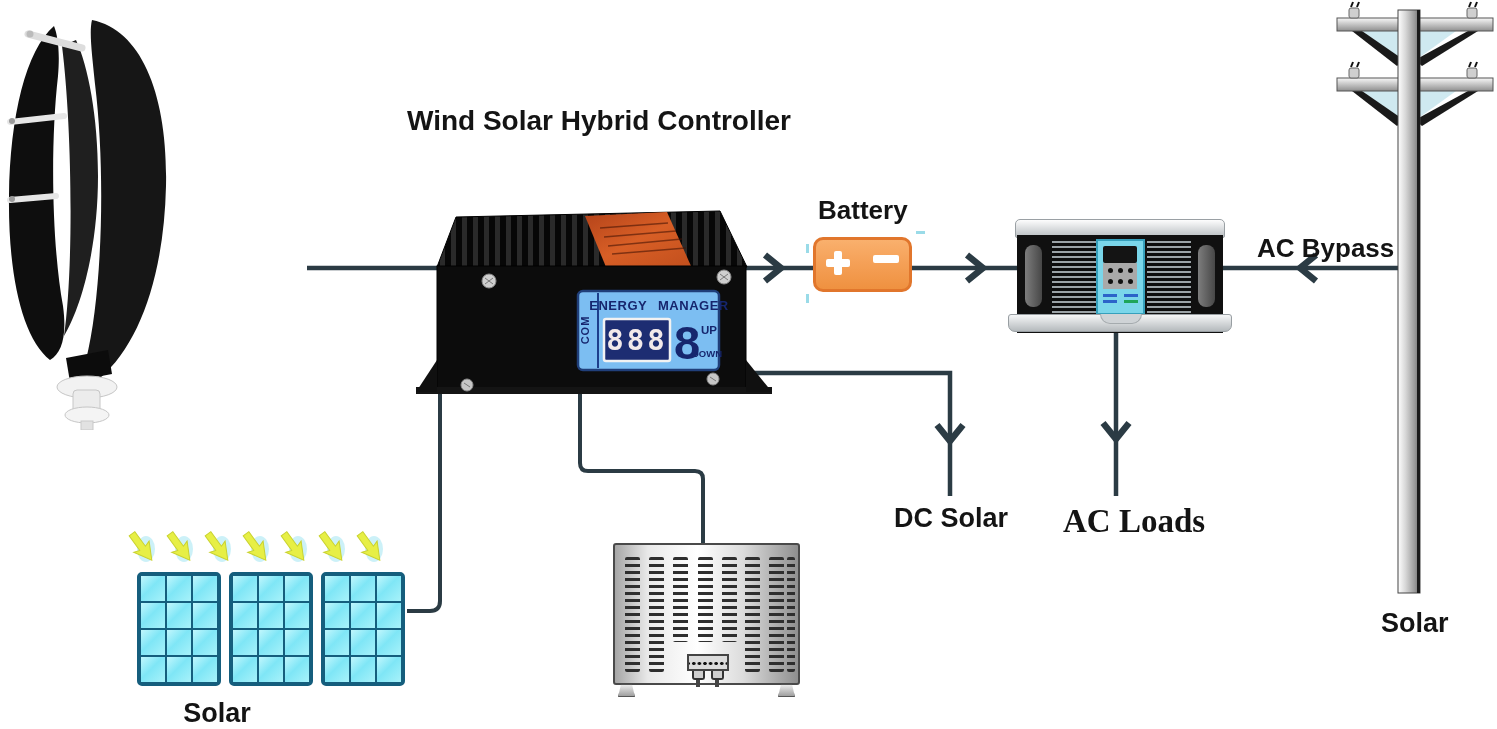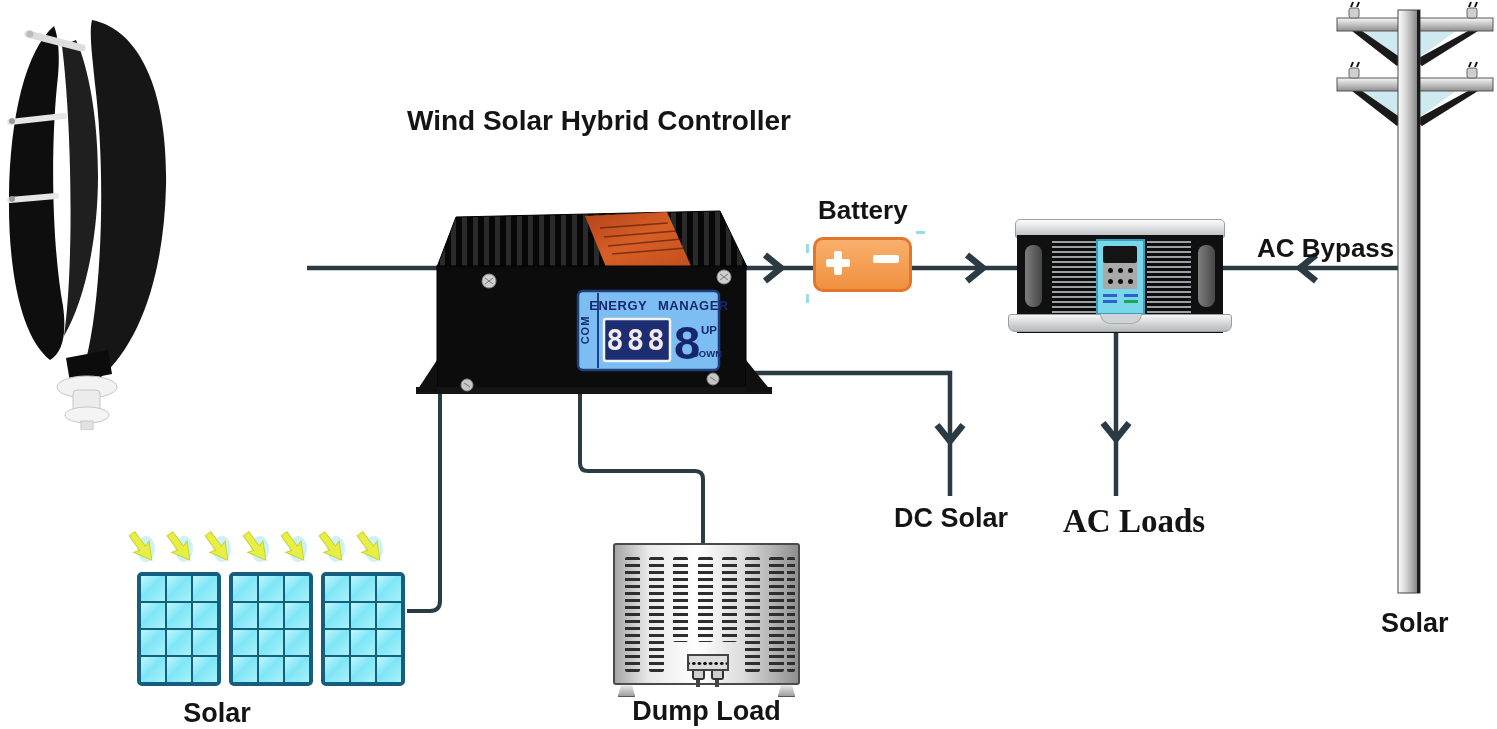--- a/index.html
+++ b/index.html
@@ -333,16 +333,15 @@
     <div class="dump-foot" style="left:5px;"></div>
     <div class="dump-foot" style="left:165px;"></div>
   </div>
 
   <div class="lbl big" style="left:407px;top:105px;">Wind Solar Hybrid Controller</div>
   <div class="lbl med" style="left:818px;top:195px;">Battery</div>
   <div class="lbl med" style="left:1257px;top:221px;margin-top:12px;">AC Bypass</div>
   <div class="lbl med" style="left:1381px;top:608px;font-size:27px;">Solar</div>
   <div class="lbl med" style="left:894px;top:503px;font-size:27px;">DC Solar</div>
   <div class="lbl med" style="left:1063px;top:503px;font-size:33px;font-family:Liberation Serif, serif;">AC Loads</div>
-  <div class="lbl med" style="left:613px;top:696px;width:187px;text-align:center;font-size:27px;">Dump Load</div>
   <div class="lbl med" style="left:137px;top:698px;width:160px;text-align:center;font-size:27px;">Solar</div>
 
 </div>
 
 </body></html>

